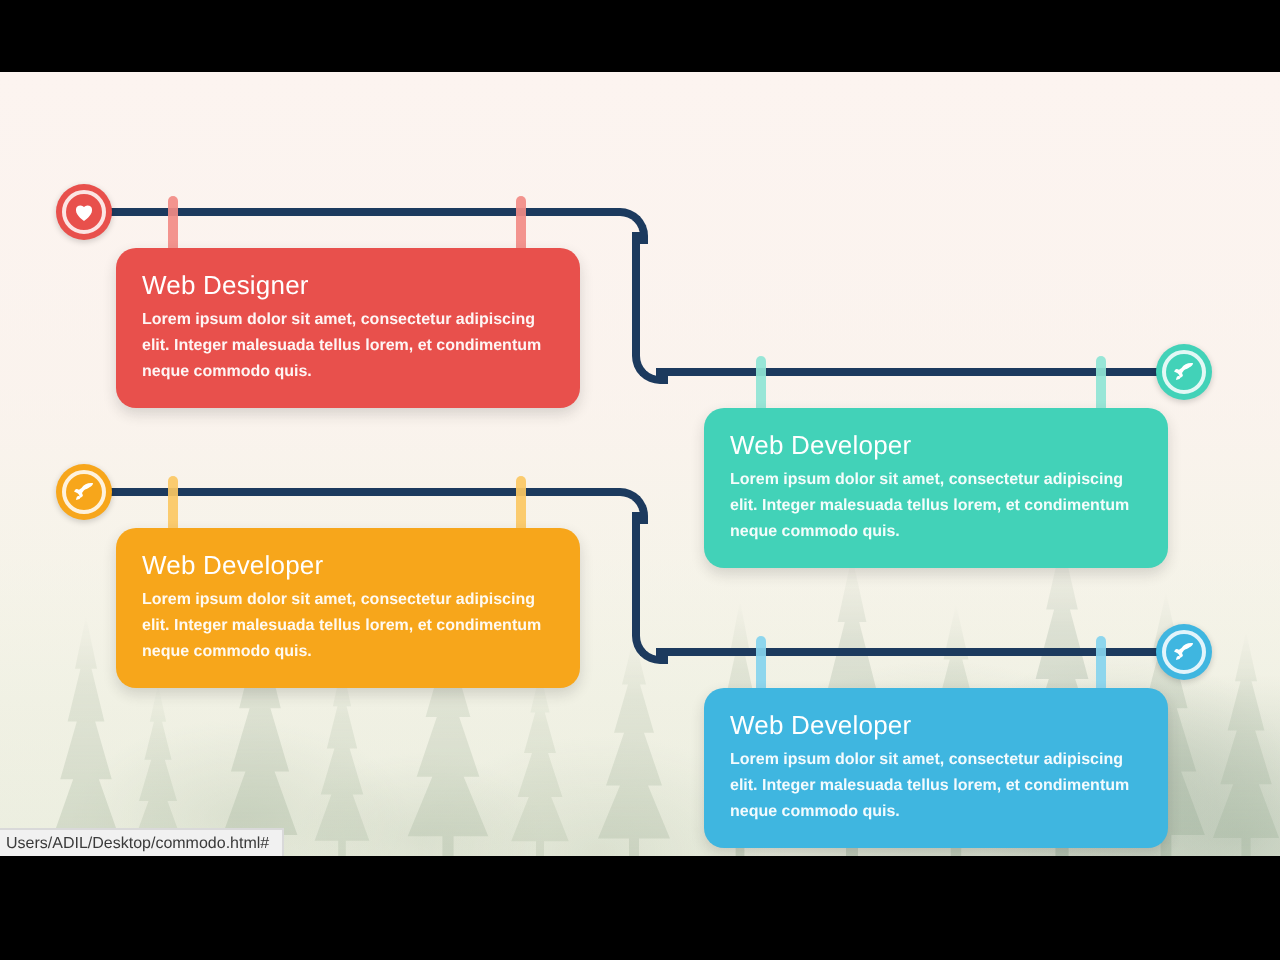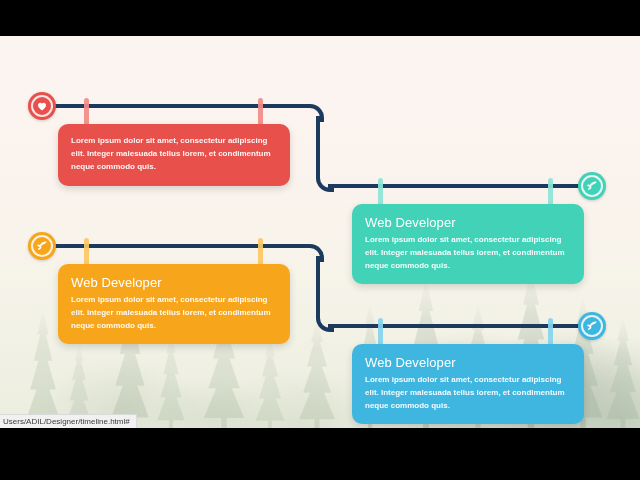--- a/index.html
+++ b/index.html
@@ -213,20 +213,21 @@
 
     <div class="marker" style="left:28px; top:56px; background:#e8504c;">
       <span class="ring"></span>
       <svg viewBox="0 0 24 24" aria-hidden="true">
         <path d="M12 21s-8-5.2-8-10.4A4.6 4.6 0 0 1 12 7a4.6 4.6 0 0 1 8 3.6C20 15.8 12 21 12 21z"></path>
       </svg>
     </div>
     <div class="pin" style="left:84px; top:62px; height:36px; background:#f28b86;"></div>
     <div class="pin" style="left:258px; top:62px; height:36px; background:#f28b86;"></div>
     <div class="card" style="left:58px; top:88px; width:232px; background:#e8504c;">
+      <h3>Web Designer</h3>
       <p>Lorem ipsum dolor sit amet, consectetur adipiscing elit. Integer malesuada tellus lorem, et condimentum neque commodo quis.</p>
     </div>
 
     <div class="marker" style="left:578px; top:136px; background:#42d2b8;">
       <span class="ring"></span>
       <svg viewBox="0 0 24 24" aria-hidden="true">
         <path d="M19 3c-4 0-7.2 1.8-9.5 5L7 9.8 5 9c-.6-.2-1.2 0-1.6.5L2 11.6l3.6 1.6 1.2 1.2 1.6 3.6 1.9-1.5c.5-.4.7-1 .5-1.6l-.8-2 1.8-2.5C15 8.2 21 7 21 3c0-.1-1-.1-2 0zM7.6 16.4c-.8-.8-2.1-.6-2.7.3-.5.8-.7 2-.9 3.3 1.3-.2 2.5-.4 3.3-.9.9-.6 1.1-1.9.3-2.7z"></path>
       </svg>
     </div>
     <div class="pin" style="left:378px; top:142px; height:36px; background:#8fe5d5;"></div>
@@ -256,19 +257,19 @@
       </svg>
     </div>
     <div class="pin" style="left:378px; top:282px; height:36px; background:#86d4ee;"></div>
     <div class="pin" style="left:548px; top:282px; height:36px; background:#86d4ee;"></div>
     <div class="card" style="left:352px; top:308px; width:232px; background:#3fb6e0;">
       <h3>Web Developer</h3>
       <p>Lorem ipsum dolor sit amet, consectetur adipiscing elit. Integer malesuada tellus lorem, et condimentum neque commodo quis.</p>
     </div>
 
     <div class="statusbar">
-      <span>Users/ADIL/Designer/timeline.html#</span>
+      <span>Users/ADIL/Desktop/commodo.html#</span>
     </div>
 
   </div>
 
   <div class="bar bottom"></div>
 </div>
 
 </body></html>

